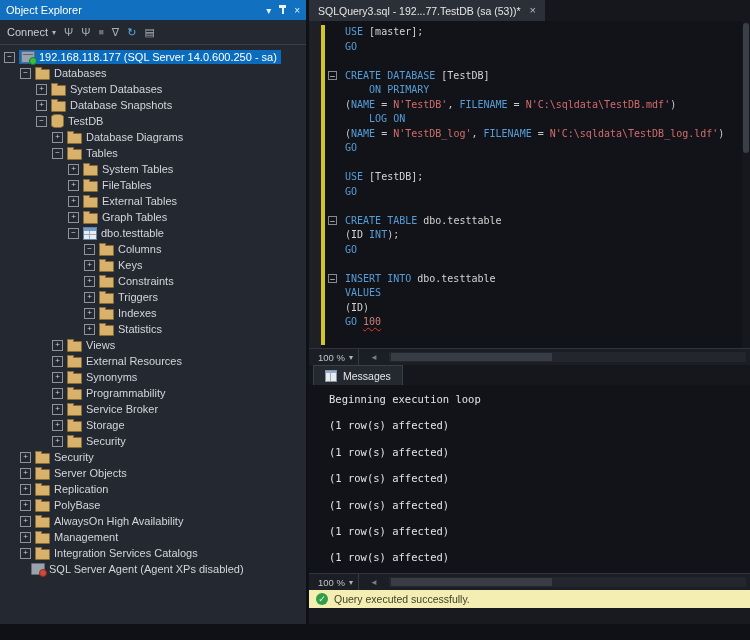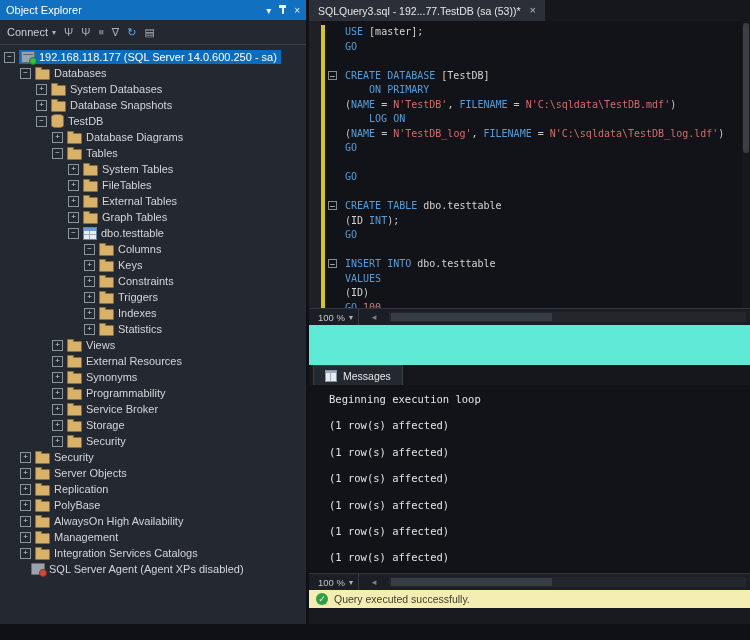--- a/index.html
+++ b/index.html
@@ -58,21 +58,21 @@
   .tok-p{color:#c8c8c8;}
   .tok-n{color:#d4d4d4;}
   .tok-e{color:#c67f78;text-decoration:underline wavy #e5392c 1px;text-underline-offset:2px;}
   .vscroll{position:absolute;right:0;top:0;bottom:0;width:8px;background:#17181d;}
   .vthumb{position:absolute;top:2px;right:1px;width:6px;height:130px;background:#3a3f47;border-radius:3px;}
   .hbar{height:16px;flex:none;background:#1b1e24;border-top:1px solid #30343c;display:flex;align-items:center;font-size:9.5px;color:#c2c6cb;gap:11px;padding:0 4px;}
   .zoom{display:flex;gap:4px;align-items:center;padding:0 5px;border-right:1px solid #333842;height:100%;}
   .sarrow{color:#767c84;font-size:8px;}
   .strack{flex:1;height:10px;background:#23262d;position:relative;}
   .sthumb{position:absolute;left:2px;top:1px;height:8px;width:45%;background:#383d45;}
-  .mtabs{height:20px;flex:none;background:#15171c;display:flex;align-items:flex-start;padding-left:4px;margin-top:40px;}
+  .mtabs{height:20px;flex:none;background:#15171c;display:flex;align-items:flex-start;padding-left:4px;}
   .mtab{height:19px;display:flex;align-items:center;gap:6px;background:#24282f;color:#e4e6e9;font-size:10.5px;padding:0 11px;border:1px solid #3a3f46;border-bottom:none;}
   .msg-icon{width:10px;height:10px;background:#e8ecf0;border:1px solid #8a94a0;display:inline-block;
     background-image:linear-gradient(#8fb0d0 0 2px,transparent 2px),linear-gradient(90deg,transparent 0 4px,#a0aab4 4px 5px,transparent 5px);}
   .messages{height:180px;flex:none;background:#121318;font-family:"DejaVu Sans Mono",monospace;font-size:10.5px;line-height:13.2px;color:#e2e4e6;padding:8px 0 0 20px;overflow:hidden;}
   .ml{height:13.2px;white-space:pre;}
   .status{height:18px;flex:none;background:#f4eeb2;display:flex;align-items:center;gap:6px;padding:0 7px;font-size:10.5px;color:#40402d;}
   .scheck{flex:none;width:12px;height:12px;border-radius:50%;background:#2f9e44;color:#fff;font-size:9px;line-height:12px;text-align:center;}
   .bottomstrip{height:16px;flex:none;background:#181a20;}
 </style>
 </head>
@@ -287,20 +287,21 @@
           <div class="cl" data-name="code-line"><span class="tok-k" data-name="code-token">USE </span><span class="tok-i" data-name="code-token">[master]</span><span class="tok-p" data-name="code-token">;</span></div>
           <div class="cl" data-name="code-line"><span class="tok-k" data-name="code-token">GO</span></div>
           <div class="cl" data-name="code-line"></div>
           <div class="cl" data-name="code-line"><span class="fold" data-name="fold-collapse-icon">−</span><span class="tok-k" data-name="code-token">CREATE DATABASE </span><span class="tok-i" data-name="code-token">[TestDB]</span></div>
           <div class="cl" data-name="code-line"><span class="tok-k" data-name="code-token">    ON PRIMARY</span></div>
           <div class="cl" data-name="code-line"><span class="tok-p" data-name="code-token">(</span><span class="tok-k" data-name="code-token">NAME</span><span class="tok-p" data-name="code-token"> = </span><span class="tok-s" data-name="code-token">N'TestDB'</span><span class="tok-p" data-name="code-token">, </span><span class="tok-k" data-name="code-token">FILENAME</span><span class="tok-p" data-name="code-token"> = </span><span class="tok-s" data-name="code-token">N'C:\sqldata\TestDB.mdf'</span><span class="tok-p" data-name="code-token">)</span></div>
           <div class="cl" data-name="code-line"><span class="tok-k" data-name="code-token">    LOG ON</span></div>
           <div class="cl" data-name="code-line"><span class="tok-p" data-name="code-token">(</span><span class="tok-k" data-name="code-token">NAME</span><span class="tok-p" data-name="code-token"> = </span><span class="tok-s" data-name="code-token">N'TestDB_log'</span><span class="tok-p" data-name="code-token">, </span><span class="tok-k" data-name="code-token">FILENAME</span><span class="tok-p" data-name="code-token"> = </span><span class="tok-s" data-name="code-token">N'C:\sqldata\TestDB_log.ldf'</span><span class="tok-p" data-name="code-token">)</span></div>
           <div class="cl" data-name="code-line"><span class="tok-k" data-name="code-token">GO</span></div>
           <div class="cl" data-name="code-line"></div>
+          <div class="cl" data-name="code-line"><span class="tok-k" data-name="code-token">USE </span><span class="tok-i" data-name="code-token">[TestDB]</span><span class="tok-p" data-name="code-token">;</span></div>
           <div class="cl" data-name="code-line"><span class="tok-k" data-name="code-token">GO</span></div>
           <div class="cl" data-name="code-line"></div>
           <div class="cl" data-name="code-line"><span class="fold" data-name="fold-collapse-icon">−</span><span class="tok-k" data-name="code-token">CREATE TABLE </span><span class="tok-i" data-name="code-token">dbo.testtable</span></div>
           <div class="cl" data-name="code-line"><span class="tok-p" data-name="code-token">(</span><span class="tok-i" data-name="code-token">ID </span><span class="tok-k" data-name="code-token">INT</span><span class="tok-p" data-name="code-token">);</span></div>
           <div class="cl" data-name="code-line"><span class="tok-k" data-name="code-token">GO</span></div>
           <div class="cl" data-name="code-line"></div>
           <div class="cl" data-name="code-line"><span class="fold" data-name="fold-collapse-icon">−</span><span class="tok-k" data-name="code-token">INSERT INTO </span><span class="tok-i" data-name="code-token">dbo.testtable</span></div>
           <div class="cl" data-name="code-line"><span class="tok-k" data-name="code-token">VALUES</span></div>
           <div class="cl" data-name="code-line"><span class="tok-p" data-name="code-token">(</span><span class="tok-i" data-name="code-token">ID</span><span class="tok-p" data-name="code-token">)</span></div>
           <div class="cl" data-name="code-line"><span class="tok-k" data-name="code-token">GO </span><span class="tok-e" data-name="code-token">100</span></div>

